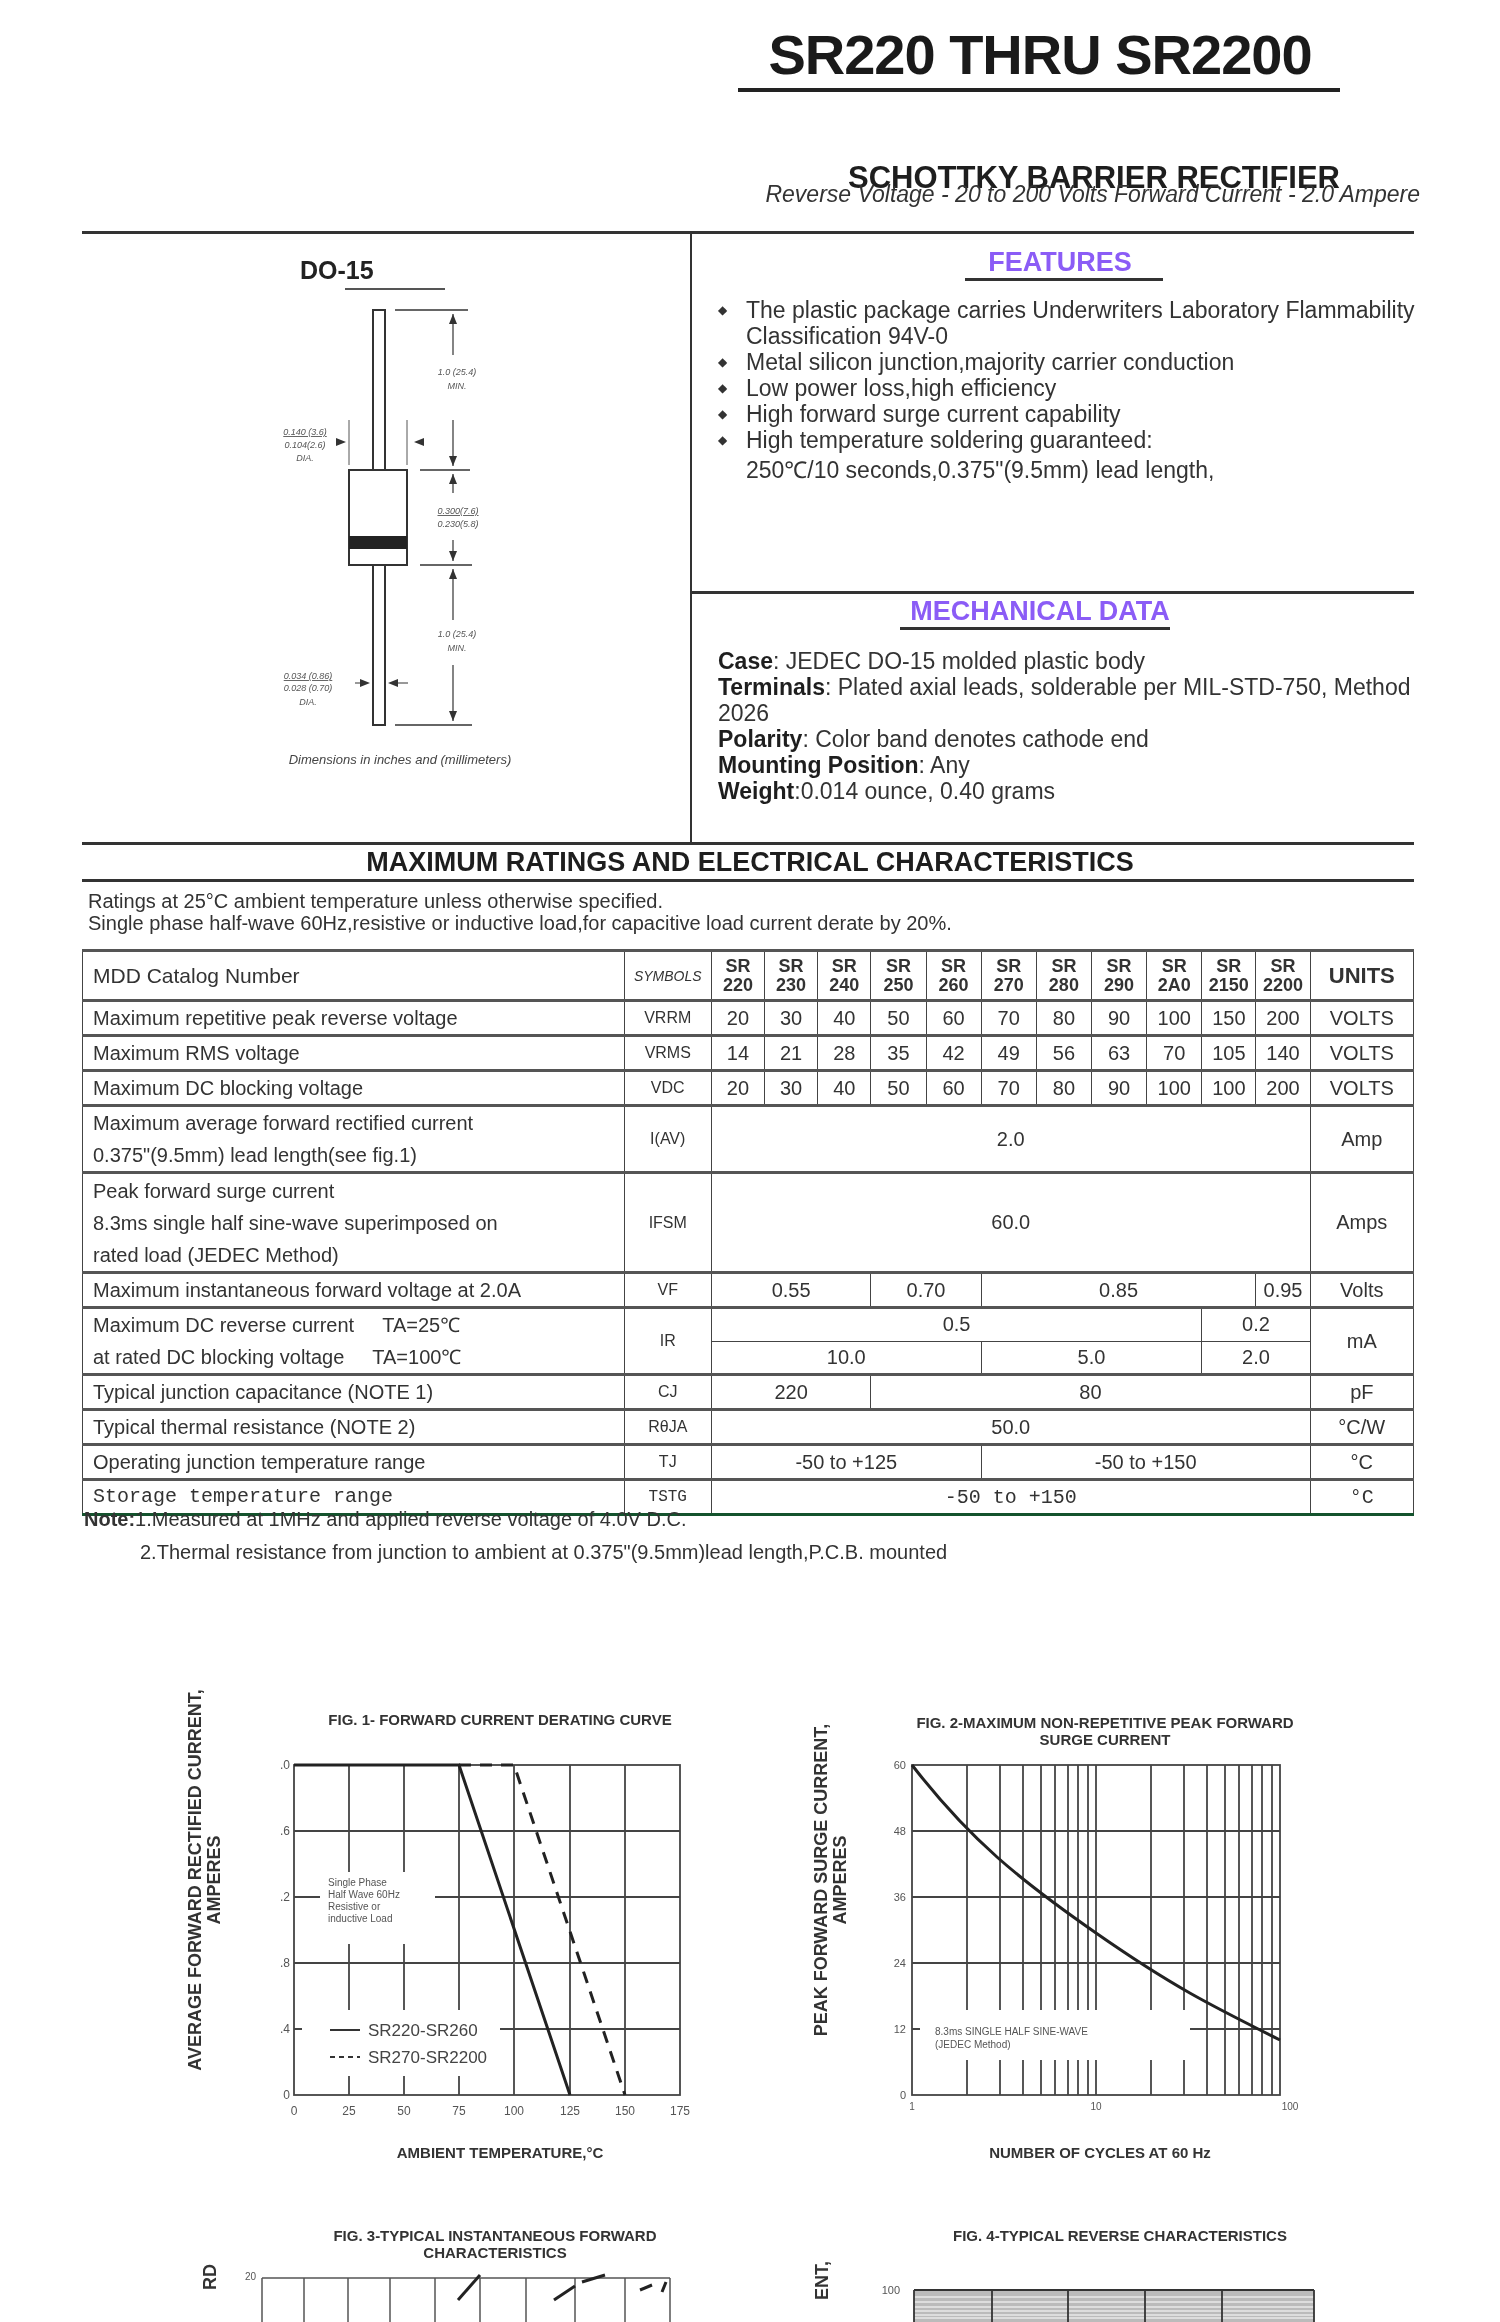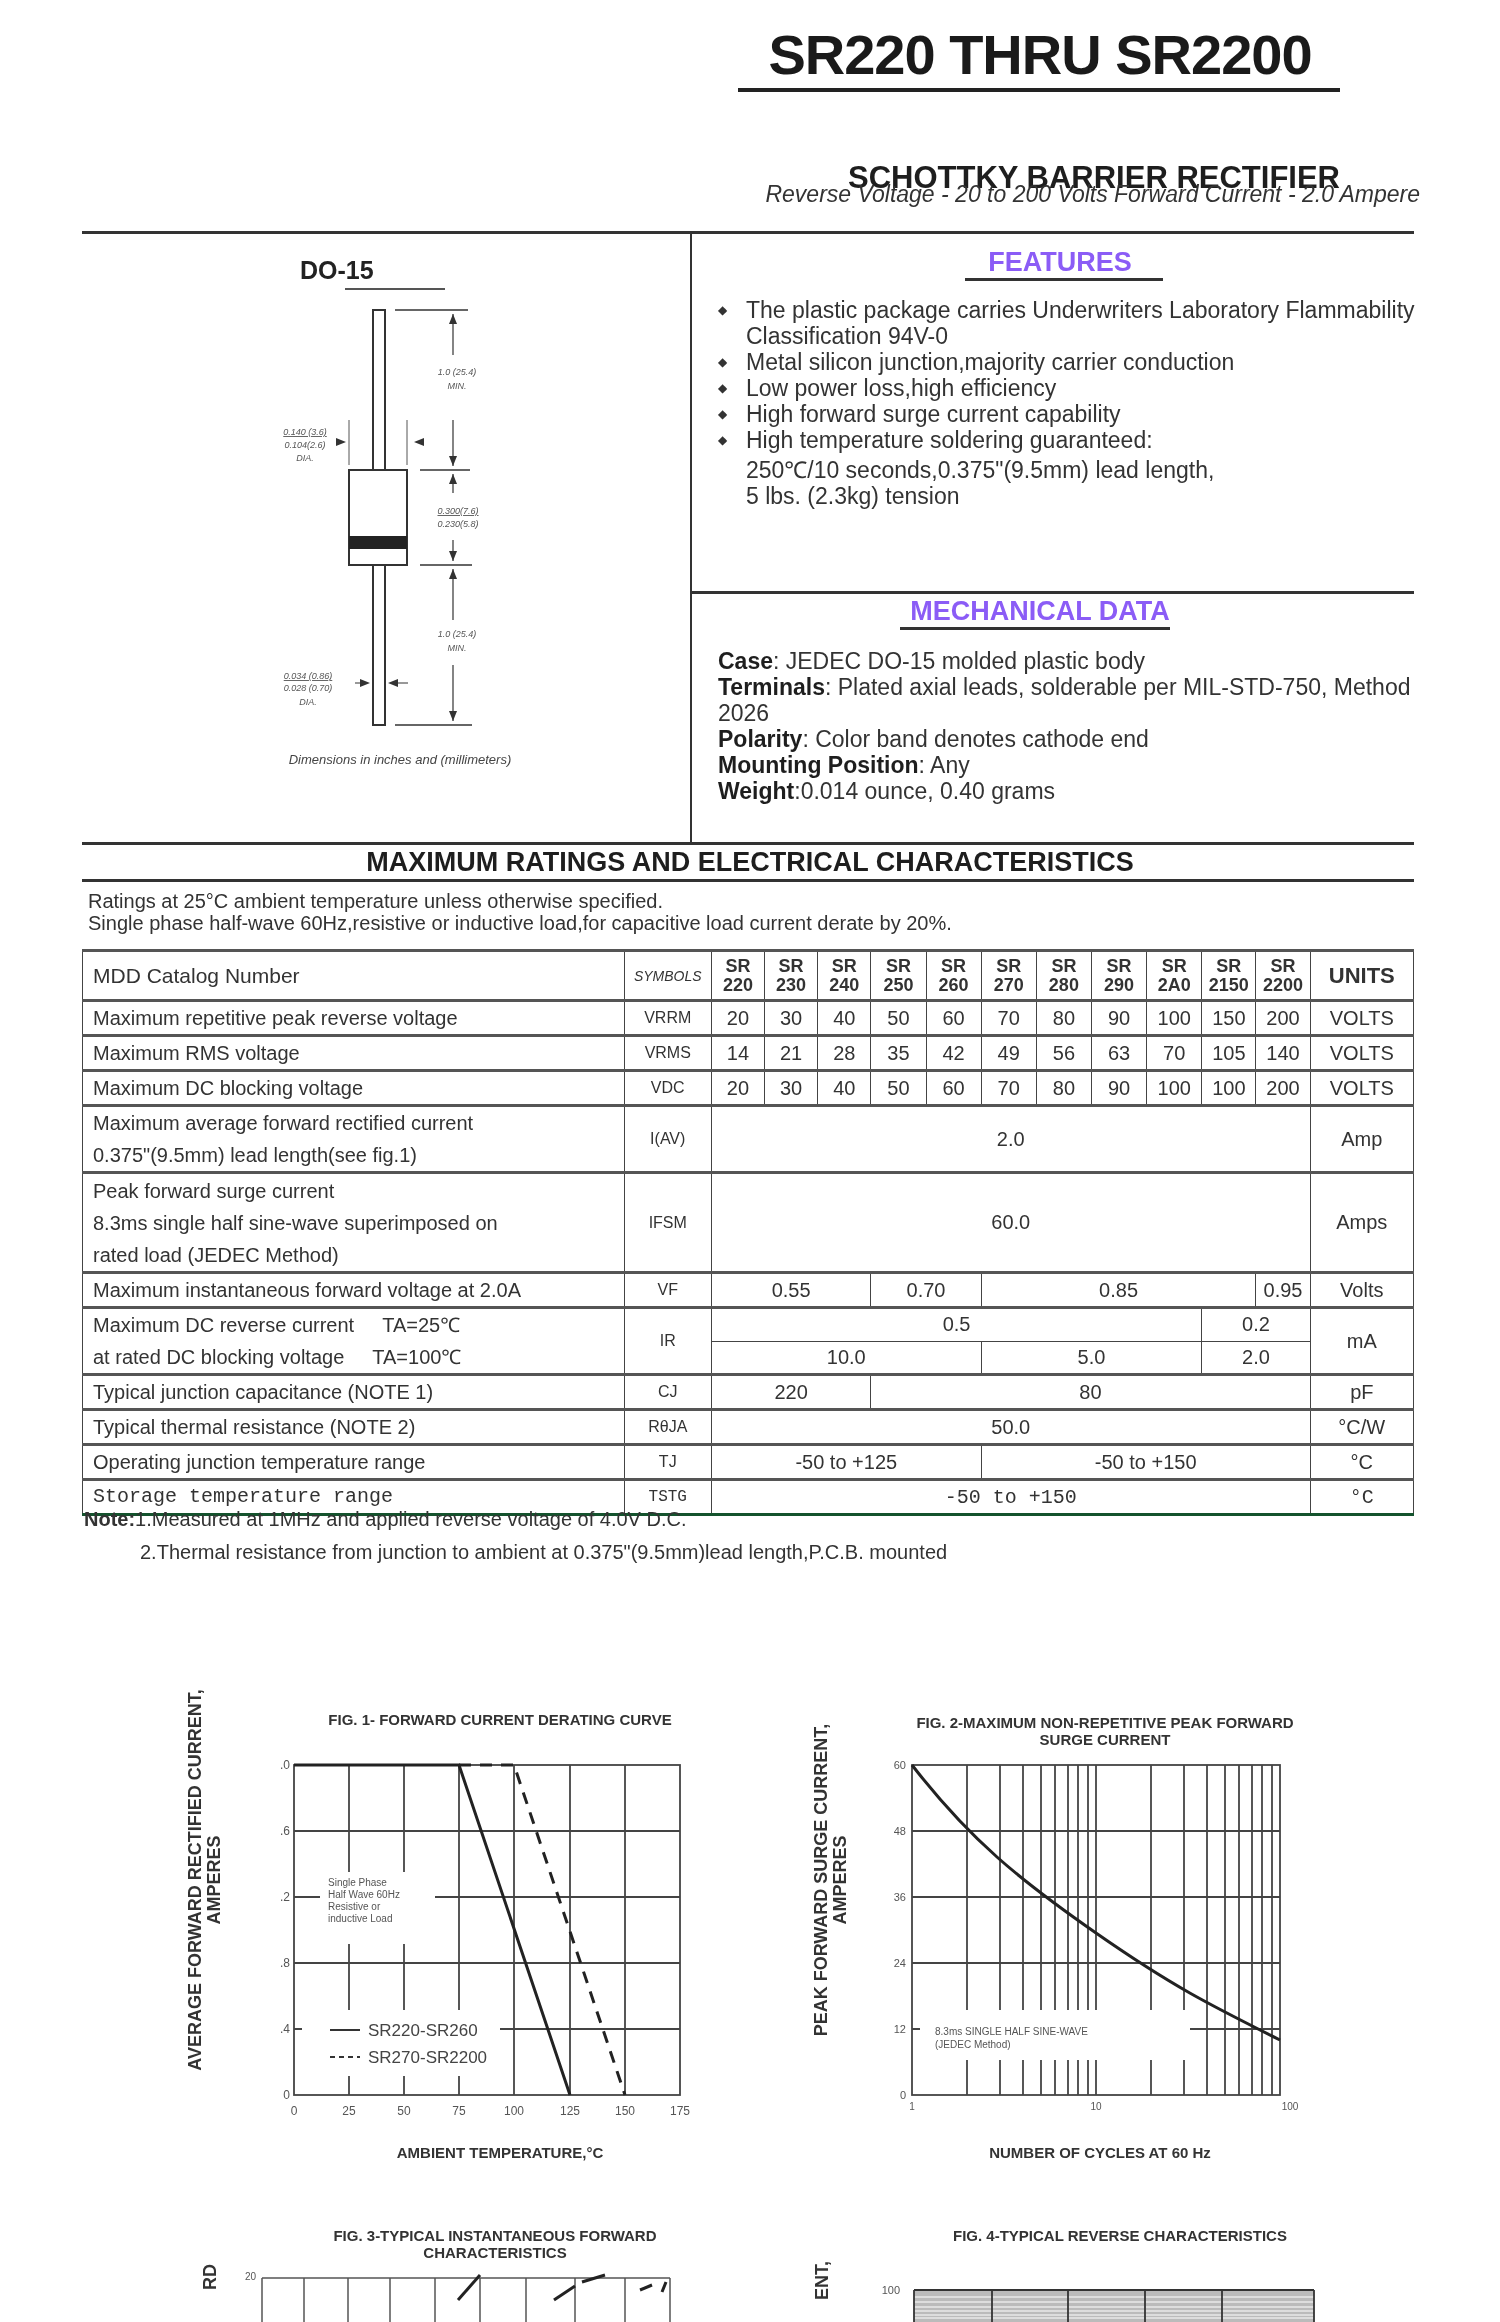--- a/index.html
+++ b/index.html
@@ -130,21 +130,20 @@
 
 <div class="abs sec-title" style="left:940px;top:247px;width:240px;">FEATURES</div>
 <div class="abs sec-rule" style="left:965px;top:278px;width:198px;"></div>
 <div class="abs features">
   <div class="item">The plastic package carries Underwriters Laboratory Flammability Classification 94V-0</div>
   <div class="item">Metal silicon junction,majority carrier conduction</div>
   <div class="item">Low power loss,high efficiency</div>
   <div class="item">High forward surge current capability</div>
   <div class="item">High temperature soldering guaranteed:</div>
   <div class="cont">250℃/10 seconds,0.375"(9.5mm) lead length,</div>
-  <div class="cont" style="margin-top:0">5 lbs. (2.3kg) tension</div>
 </div>
 <div class="abs hr" style="left:690px;top:591px;width:724px;"></div>
 
 <div class="abs sec-title" style="left:880px;top:596px;width:320px;">MECHANICAL DATA</div>
 <div class="abs sec-rule" style="left:900px;top:627px;width:270px;"></div>
 <div class="abs mech">
   <div><b>Case</b><span>: </span><span>JEDEC DO-15 molded plastic body</span></div>
   <div><b>Terminals</b><span>: </span><span>Plated axial leads, solderable per MIL-STD-750, Method 2026</span></div>
   <div><b>Polarity</b><span>: </span><span>Color band denotes cathode end</span></div>
   <div><b>Mounting Position</b><span>: </span><span>Any</span></div>

